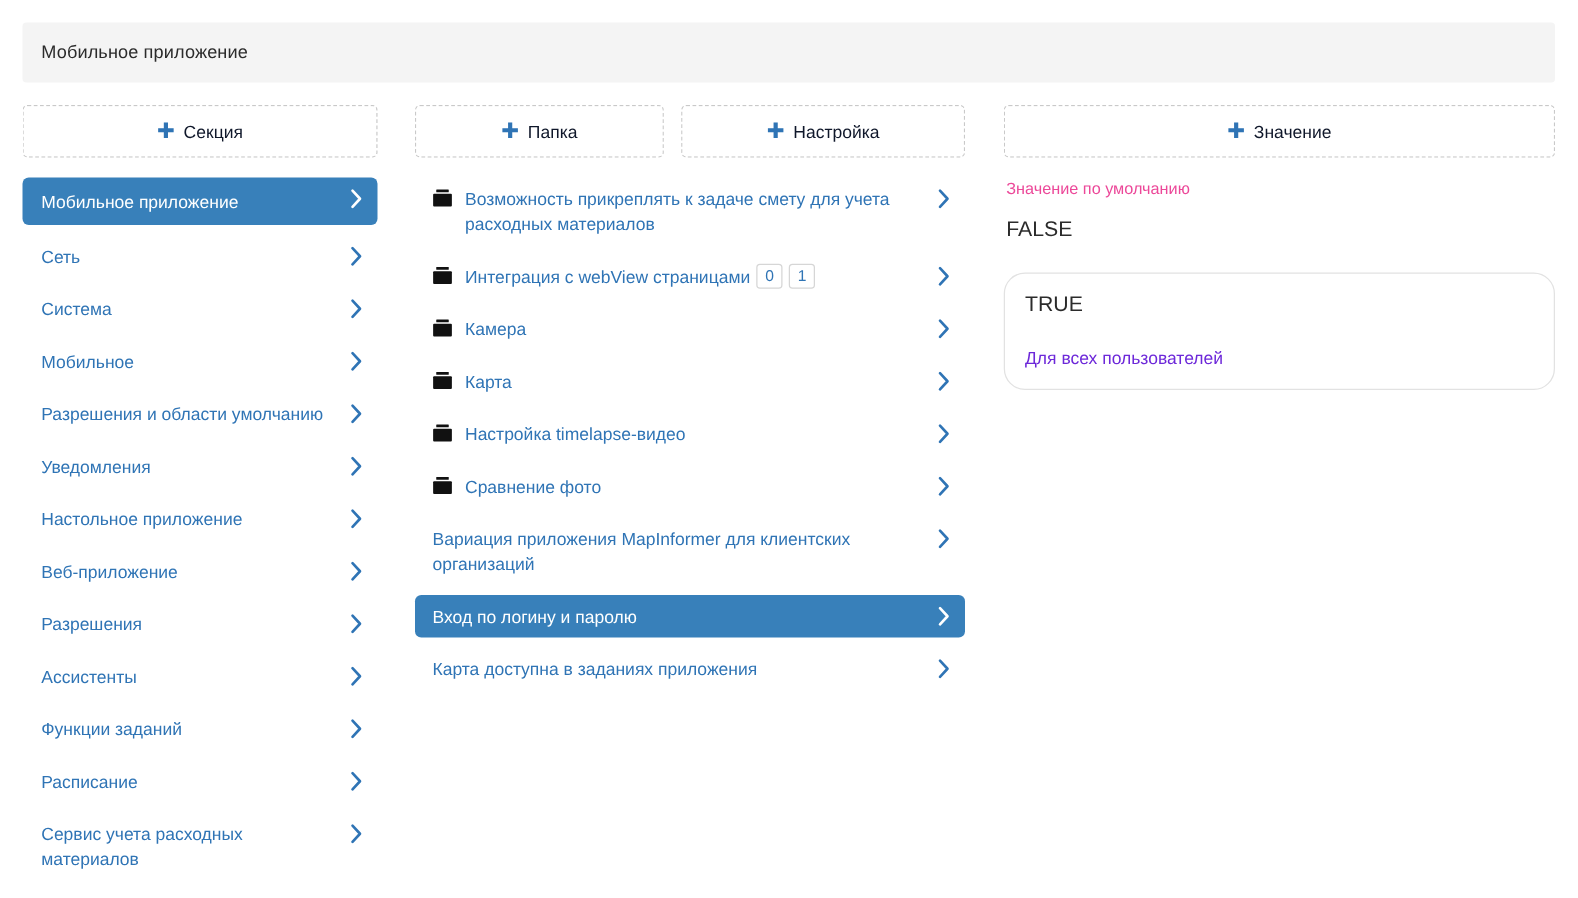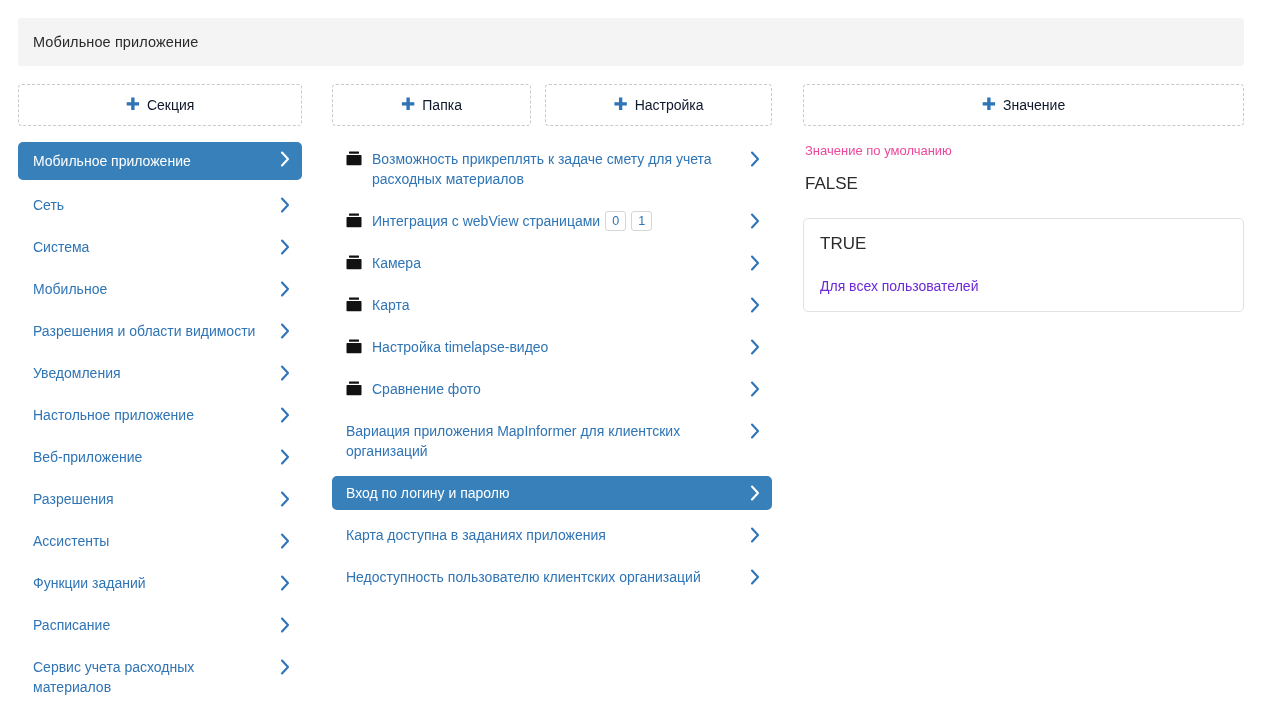--- a/index.html
+++ b/index.html
@@ -143,21 +143,21 @@
   .default-value {
     font-size: 17px;
     color: #2b2b2b;
     line-height: 24px;
     padding-left: 2px;
     margin-top: 12px;
   }
   .value-card {
     margin-top: 22px;
     border: 1px solid #e2e2e2;
-    border-radius: 5px;
+    border-radius: 17px;
     background: #fff;
     padding: 14px 32px 16px 16px;
   }
   .value-card-title {
     font-size: 17px;
     color: #2b2b2b;
     line-height: 22px;
   }
   .value-card-sub {
     margin-top: 22px;
@@ -222,21 +222,21 @@
           </div>
           <div class="nav-row">
             <span class="row-text">Мобильное</span>
             <span class="chev">
               <svg viewBox="0 0 10 16" fill="none" xmlns="http://www.w3.org/2000/svg">
                 <path d="M2 1.5 L8 8 L2 14.5" stroke="currentColor" stroke-width="2.1" stroke-linecap="round" stroke-linejoin="round"></path>
               </svg>
             </span>
           </div>
           <div class="nav-row">
-            <span class="row-text">Разрешения и области видимости</span>
+            <span class="row-text">Разрешения и области умолчанию</span>
             <span class="chev">
               <svg viewBox="0 0 10 16" fill="none" xmlns="http://www.w3.org/2000/svg">
                 <path d="M2 1.5 L8 8 L2 14.5" stroke="currentColor" stroke-width="2.1" stroke-linecap="round" stroke-linejoin="round"></path>
               </svg>
             </span>
           </div>
           <div class="nav-row">
             <span class="row-text">Уведомления</span>
             <span class="chev">
               <svg viewBox="0 0 10 16" fill="none" xmlns="http://www.w3.org/2000/svg">
@@ -400,28 +400,20 @@
           <div class="nav-row selected">
             <span class="row-text"><span>Вход по логину и паролю</span></span>
             <span class="chev">
               <svg viewBox="0 0 10 16" fill="none" xmlns="http://www.w3.org/2000/svg">
                 <path d="M2 1.5 L8 8 L2 14.5" stroke="currentColor" stroke-width="2.1" stroke-linecap="round" stroke-linejoin="round"></path>
               </svg>
             </span>
           </div>
           <div class="nav-row">
             <span class="row-text"><span>Карта доступна в заданиях приложения</span></span>
-            <span class="chev">
-              <svg viewBox="0 0 10 16" fill="none" xmlns="http://www.w3.org/2000/svg">
-                <path d="M2 1.5 L8 8 L2 14.5" stroke="currentColor" stroke-width="2.1" stroke-linecap="round" stroke-linejoin="round"></path>
-              </svg>
-            </span>
-          </div>
-          <div class="nav-row">
-            <span class="row-text"><span>Недоступность пользователю клиентских организаций</span></span>
             <span class="chev">
               <svg viewBox="0 0 10 16" fill="none" xmlns="http://www.w3.org/2000/svg">
                 <path d="M2 1.5 L8 8 L2 14.5" stroke="currentColor" stroke-width="2.1" stroke-linecap="round" stroke-linejoin="round"></path>
               </svg>
             </span>
           </div>
         </div>
     </div>
 
     <div class="col col-values">

